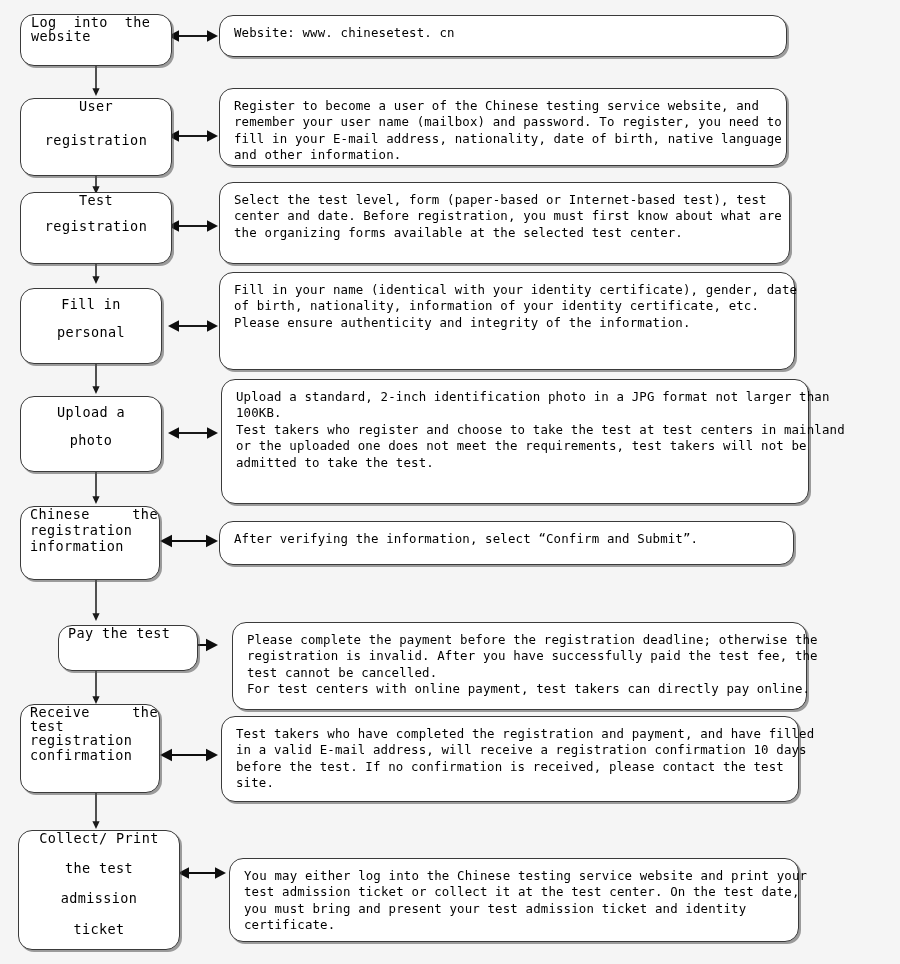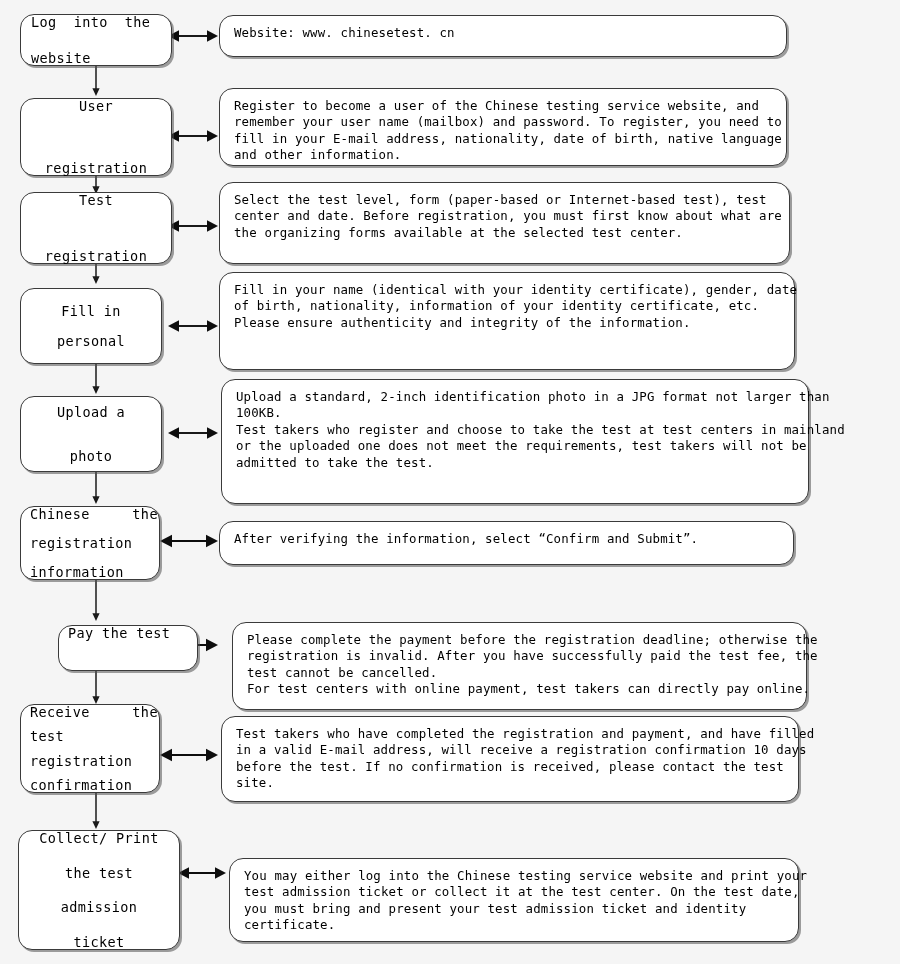--- a/index.html
+++ b/index.html
@@ -39,21 +39,21 @@
     box-sizing: border-box;
     background: #ffffff;
     border: 1.6px solid #3a3a3a;
     border-radius: 14px;
     box-shadow: 2px 2px 0 rgba(80,80,80,0.55);
   }
 
   .step-node {
     display: flex;
     flex-direction: column;
-    justify-content: space-between;
+    justify-content: flex-start;
   }
   .step-line {
     display: block;
     font-size: 13.5px;
     line-height: 1.05;
     letter-spacing: 0.4px;
     white-space: pre;
   }
   
   .step-line.center { text-align: center; }
@@ -171,31 +171,31 @@
       <path d="M48,9 L37,3.2 L37,14.8 Z" fill="#0d0d0d"></path>
       <line x1="9" y1="9" x2="39" y2="9" stroke="#0d0d0d" stroke-width="2"></line>
     </svg>
   </div>
 
   <div class="node step-node" style="left:20px; top:14px; width:152px; height:52px; padding:0 10px;">
     <span class="step-line just">Log  into  the</span>
     <span class="step-line just">website</span>
   </div>
 
-  <div class="node step-node" style="left:20px; top:98px; width:152px; height:78px; padding:0 8px; gap:12px;">
+  <div class="node step-node" style="left:20px; top:98px; width:152px; height:78px; padding:0 8px; gap:20px;">
     <span class="step-line center">User</span>
     <span class="step-line center">registration</span>
   </div>
 
   <div class="node step-node" style="left:20px; top:192px; width:152px; height:72px; padding:0 8px; gap:12px;">
     <span class="step-line center">Test</span>
     <span class="step-line center">registration</span>
   </div>
 
-  <div class="node step-node" style="left:20px; top:288px; width:142px; height:76px; padding:15px 8px; gap:14px;">
+  <div class="node step-node" style="left:20px; top:288px; width:142px; height:76px; padding:8px 8px; gap:14px;">
     <span class="step-line center">Fill in</span>
     <span class="step-line center">personal</span>
   </div>
 
   <div class="node step-node" style="left:20px; top:396px; width:142px; height:76px; padding:8px 8px; gap:14px;">
     <span class="step-line center">Upload a</span>
     <span class="step-line center">photo</span>
   </div>
 
   <div class="node step-node" style="left:20px; top:506px; width:140px; height:74px; padding:0 9px; gap:2px;">

